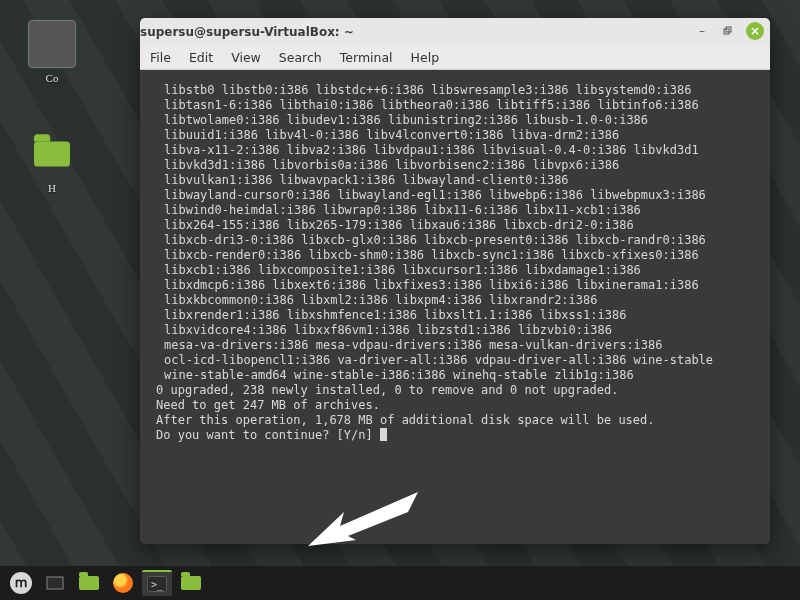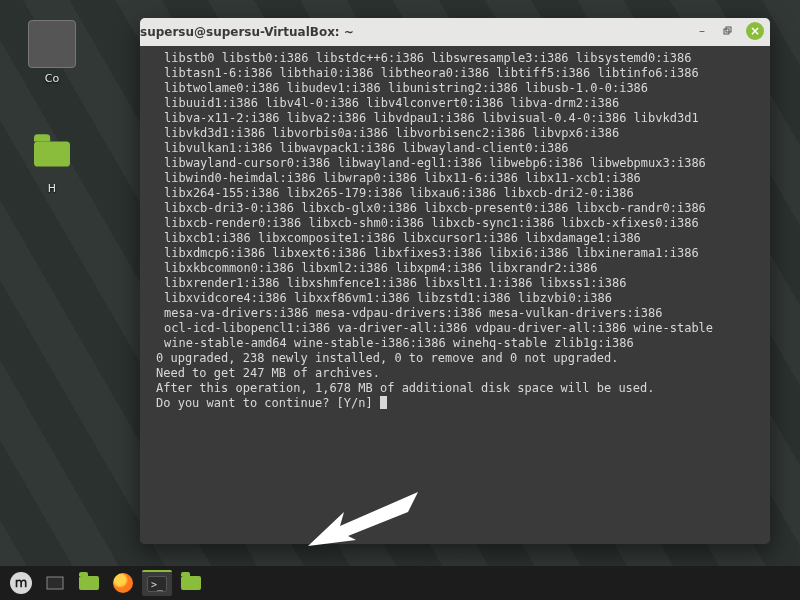--- a/index.html
+++ b/index.html
@@ -7,38 +7,38 @@
   body {
     background: #2e3436;
     background-image:
       radial-gradient(circle at 50% 50%, rgba(255,255,255,0.02), transparent 60%),
       repeating-linear-gradient(60deg, #323836 0 40px, #2b312f 40px 80px),
       repeating-linear-gradient(-60deg, rgba(0,0,0,0.25) 0 40px, rgba(0,0,0,0.05) 40px 80px);
     position: relative;
     color: #d8d8d8;
   }
   
-  .desktop-icon { position: absolute; width: 64px; text-align: center; font-size: 11px; color: #e8e8e8; text-shadow: 0 1px 2px #000; }
+  .desktop-icon { position: absolute; width: 64px; text-align: center; font-size: 11px; color: #e8e8e8; text-shadow: 0 1px 2px #000; font-family: Liberation Serif, serif; }
   .desktop-icon .glyph { width: 48px; height: 48px; margin: 0 auto 4px; border-radius: 4px; display:flex; align-items:center; justify-content:center; }
   
   .window {
     position: absolute; left: 140px; top: 18px; width: 630px; height: 526px;
     background: #3a3a3a; border-radius: 5px; box-shadow: 0 8px 24px rgba(0,0,0,0.5);
     display:flex; flex-direction:column; overflow:hidden;
   }
   .titlebar { height: 28px; background: #e7e7e5; color:#3a3a3a; display:flex; align-items:center; position:relative; font-size:12px; }
   .titlebar .title { position:absolute; left:0; right:0; text-align:left; font-weight:600; pointer-events:none;}
   .win-controls { position:absolute; right:6px; top:4px; display:flex; gap:10px; align-items:center;}
   .wc { width:16px; height:16px; display:flex; align-items:center; justify-content:center; color:#555; font-size:12px; cursor:pointer;}
   .wc.close { width:18px; height:18px; border-radius:50%; background:#8bbd3c; color:#fff; font-weight:bold; font-size:12px;}
   .menubar { height: 24px; background:#edebe9; color:#333; display:flex; align-items:center; gap:18px; padding:0 10px; font-size:12.5px; border-bottom:1px solid #cfccc8;}
   .menubar span { cursor:pointer; }
   .term {
     flex:1; background:#3a3a3a; color:#d8d8d8; font-family:"DejaVu Sans Mono","Liberation Mono",monospace;
-    font-size:12px; line-height:15px; padding:5px 8px 6px 8px; white-space:pre; overflow:hidden;
+    font-size:12px; line-height:15px; padding:13px 8px 6px 8px; white-space:pre; overflow:hidden;
   }
   .term .ind { display:block; padding-left:16px; }
   .term .noind { display:block;margin-left:8px; }
   .cursor { display:inline-block; width:7px; height:13px; background:#d8d8d8; vertical-align:-2px;}
   
   .arrow { position:absolute; left:308px; top:486px; pointer-events:none; }
   
   .taskbar { position:absolute; left:0; right:0; bottom:0; height:34px; background:#1c1c1c; display:flex; align-items:center; padding:0 6px; color:#d8d8d8; }
   .taskbar .left { display:flex; align-items:center; gap:4px; }
   .taskbar .right { margin-left:auto; display:flex; align-items:center; gap:12px; font-size:12px;}
@@ -72,20 +72,28 @@
       <div class="wc">–</div>
       <div class="wc">
         <svg width="10" height="10" viewBox="0 0 10 10">
             <rect x="1" y="3" width="5" height="5" fill="none" stroke="#555"></rect>
             <rect x="3" y="1" width="5" height="5" fill="none" stroke="#555"></rect>
           </svg>
       </div>
       <div class="wc close">×</div>
     </div>
   </div>
+  <div class="menubar">
+    <span>File</span>
+    <span>Edit</span>
+    <span>View</span>
+    <span>Search</span>
+    <span>Terminal</span>
+    <span>Help</span>
+  </div>
   <div class="term"><span class="ind">libstb0 libstb0:i386 libstdc++6:i386 libswresample3:i386 libsystemd0:i386</span><span class="ind">libtasn1-6:i386 libthai0:i386 libtheora0:i386 libtiff5:i386 libtinfo6:i386</span><span class="ind">libtwolame0:i386 libudev1:i386 libunistring2:i386 libusb-1.0-0:i386</span><span class="ind">libuuid1:i386 libv4l-0:i386 libv4lconvert0:i386 libva-drm2:i386</span><span class="ind">libva-x11-2:i386 libva2:i386 libvdpau1:i386 libvisual-0.4-0:i386 libvkd3d1</span><span class="ind">libvkd3d1:i386 libvorbis0a:i386 libvorbisenc2:i386 libvpx6:i386</span><span class="ind">libvulkan1:i386 libwavpack1:i386 libwayland-client0:i386</span><span class="ind">libwayland-cursor0:i386 libwayland-egl1:i386 libwebp6:i386 libwebpmux3:i386</span><span class="ind">libwind0-heimdal:i386 libwrap0:i386 libx11-6:i386 libx11-xcb1:i386</span><span class="ind">libx264-155:i386 libx265-179:i386 libxau6:i386 libxcb-dri2-0:i386</span><span class="ind">libxcb-dri3-0:i386 libxcb-glx0:i386 libxcb-present0:i386 libxcb-randr0:i386</span><span class="ind">libxcb-render0:i386 libxcb-shm0:i386 libxcb-sync1:i386 libxcb-xfixes0:i386</span><span class="ind">libxcb1:i386 libxcomposite1:i386 libxcursor1:i386 libxdamage1:i386</span><span class="ind">libxdmcp6:i386 libxext6:i386 libxfixes3:i386 libxi6:i386 libxinerama1:i386</span><span class="ind">libxkbcommon0:i386 libxml2:i386 libxpm4:i386 libxrandr2:i386</span><span class="ind">libxrender1:i386 libxshmfence1:i386 libxslt1.1:i386 libxss1:i386</span><span class="ind">libxvidcore4:i386 libxxf86vm1:i386 libzstd1:i386 libzvbi0:i386</span><span class="ind">mesa-va-drivers:i386 mesa-vdpau-drivers:i386 mesa-vulkan-drivers:i386</span><span class="ind">ocl-icd-libopencl1:i386 va-driver-all:i386 vdpau-driver-all:i386 wine-stable</span><span class="ind">wine-stable-amd64 wine-stable-i386:i386 winehq-stable zlib1g:i386</span><span class="noind">0 upgraded, 238 newly installed, 0 to remove and 0 not upgraded.</span><span class="noind">Need to get 247 MB of archives.</span><span class="noind">After this operation, 1,678 MB of additional disk space will be used.</span><span class="noind"><span>Do you want to continue? [Y/n] </span><span class="cursor"></span></span></div>
 </div>
 
 <svg class="arrow" width="120" height="70" viewBox="0 0 120 70">
   <polygon points="0,60 36,26 32,40 110,6 100,26 40,50 48,54" fill="#ffffff"></polygon>
 </svg>
 
 <div class="taskbar">
   <div class="left">
     <div class="tb-btn">

